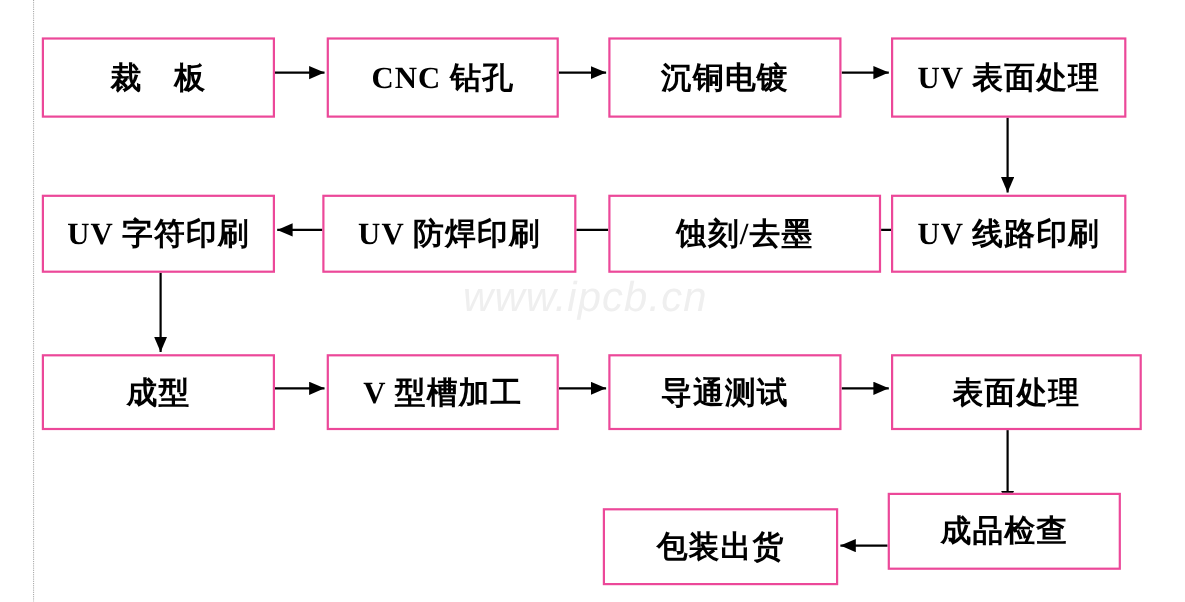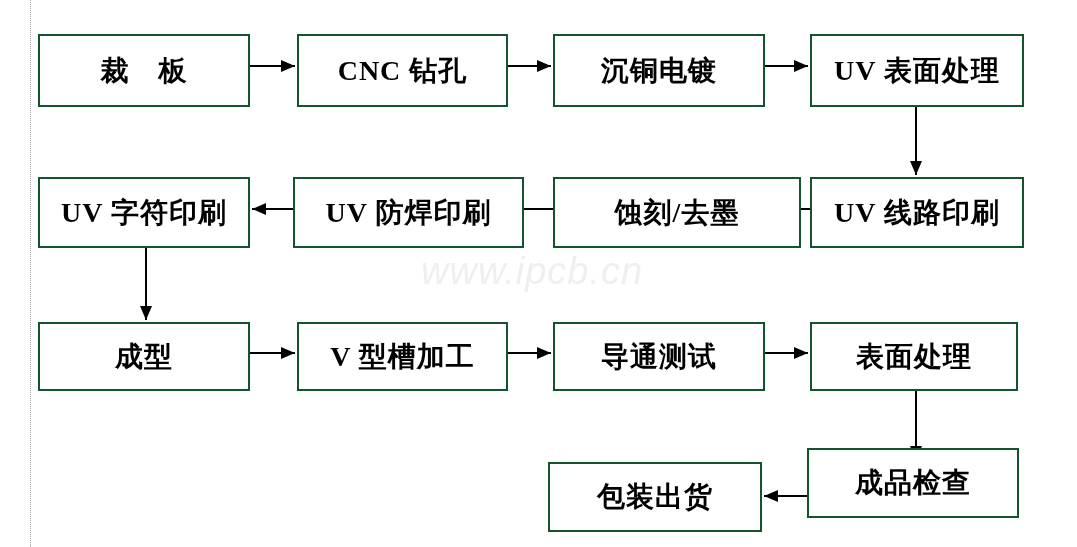--- a/index.html
+++ b/index.html
@@ -19,21 +19,21 @@
     font-family:"Liberation Sans","DejaVu Sans",sans-serif;
     font-style:italic;font-weight:400;
     font-size:38px;letter-spacing:1px;
     color:#efefef;
     user-select:none;
     white-space:nowrap;
   }
   .node{
     position:absolute;
     box-sizing:border-box;
-    border:2px solid #14532d;
+    border:2px solid #ec4899;
     background:#ffffff;
     display:flex;align-items:center;justify-content:center;
     font-weight:bold;font-size:28px;color:#000000;
     letter-spacing:1px;
     white-space:nowrap;
   }
   .arrows{position:absolute;left:0;top:0;width:1077px;height:547px;}
   .arrows line{stroke:#000000;stroke-width:2;}
   
   #n-cut        {left:38px;  top:34px;  width:212px; height:73px;}
@@ -42,21 +42,21 @@
   #n-uvhole     {left:810px; top:34px;  width:214px; height:73px;}
   
   #n-uvlegend   {left:38px;  top:177px; width:212px; height:71px;}
   #n-uvmask     {left:293px; top:177px; width:231px; height:71px;}
   #n-etch       {left:553px; top:177px; width:248px; height:71px;}
   #n-uvcircuit  {left:810px; top:177px; width:214px; height:71px;}
   
   #n-forming    {left:38px;  top:322px; width:212px; height:69px;}
   #n-vgroove    {left:297px; top:322px; width:211px; height:69px;}
   #n-continuity {left:553px; top:322px; width:212px; height:69px;}
-  #n-surface    {left:810px; top:322px; width:208px; height:69px;}
+  #n-surface    {left:810px; top:322px; width:228px; height:69px;}
   
   #n-packing    {left:548px; top:462px; width:214px; height:70px;}
   #n-inspection {left:807px; top:448px; width:212px; height:70px;}
 </style>
 </head>
 <body>
 
 <div class="canvas">
 
   <div class="dotted-margin"></div>

